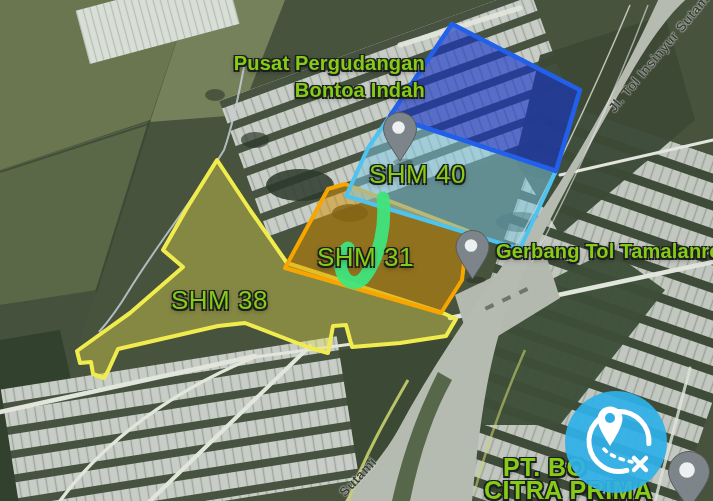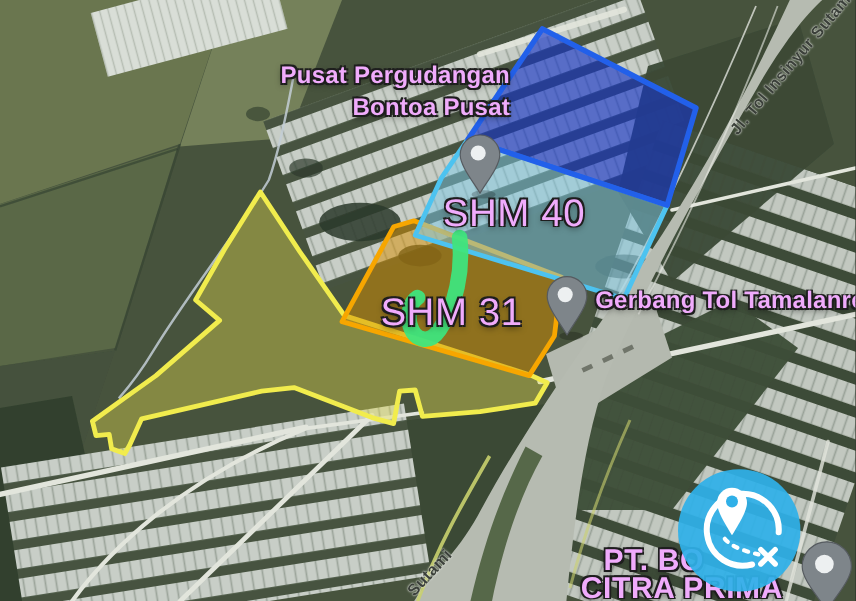--- a/index.html
+++ b/index.html
@@ -2,26 +2,26 @@
 <html><head>
 <meta charset="utf-8">
 <style>
   html,body{margin:0;padding:0;background:#222;}
   #stage{
     position:relative;width:713px;height:501px;overflow:hidden;
     background:#47533d;font-family:"Liberation Sans",sans-serif;
     -webkit-font-smoothing:antialiased;
   }
   #stage svg{position:absolute;left:0;top:0;display:block;}
-  .lbl{position:absolute;white-space:nowrap;color:#f0abfc;
+  .lbl{position:absolute;white-space:nowrap;color:#84cc16;
     text-shadow:-1.5px -1.5px 0 #1e1e1e,1.5px -1.5px 0 #1e1e1e,
                 -1.5px 1.5px 0 #1e1e1e,1.5px 1.5px 0 #1e1e1e,
                 0 2px 5px rgba(0,0,0,.55);}
   .place{font-size:20px;font-weight:700;letter-spacing:.2px;}
-  .parcel-lbl{font-size:32px;font-weight:400;letter-spacing:.5px;}
+  .parcel-lbl{font-size:26px;font-weight:400;letter-spacing:.5px;}
   .company{font-size:25px;font-weight:700;letter-spacing:.5px;}
   .roadlbl{position:absolute;white-space:nowrap;color:#3b403a;
     font-size:13.5px;font-weight:700;letter-spacing:.4px;
     text-shadow:0 0 2px rgba(242,244,238,.95),0 0 1px rgba(242,244,238,.9);}
   #bontoa{right:288px;top:50px;text-align:right;line-height:27px;}
   #shm40{left:369px;top:159px;}
   #shm39{left:317px;top:242px;}
   #shm38{left:171px;top:285px;}
   #gerbang{left:496px;top:240px;}
   #company1{left:503px;top:453px;}
@@ -135,25 +135,26 @@
       <circle cx="471" cy="245.5" r="6.3" fill="#edf0f1"></circle>
     </g>
     <g>
       <path stroke="#565b60" stroke-width="1" d="M689,509 C681.5,496.5 668.5,483 668.5,472 A20.5,20.5 0 1 1 709.5,472 C709.5,483 696.5,496.5 689,509 Z" fill="#7e858a"></path>
       <circle cx="687" cy="470" r="7.8" fill="#edf0f1"></circle>
     </g>
   </svg>
 
   <div id="bontoa" class="lbl place">
     <div>Pusat Pergudangan</div>
-    <div>Bontoa Pusat</div>
+    <div>Bontoa Indah</div>
   </div>
 
   <div id="shm40" class="lbl parcel-lbl">SHM 40</div>
   <div id="shm39" class="lbl parcel-lbl">SHM 31</div>
+  <div id="shm38" class="lbl parcel-lbl">SHM 38</div>
 
   <div id="gerbang" class="lbl place">Gerbang Tol Tamalanrea</div>
 
   <div id="company1" class="lbl company">PT. BO</div>
   <div id="company2" class="lbl company">CITRA PRIMA</div>
 
   <div id="roadlbl-top" class="roadlbl">Jl. Tol Insinyur Sutami</div>
   <div id="roadlbl-bottom" class="roadlbl">Sutami</div>
 
   <svg width="713" height="501" viewBox="0 0 713 501">

